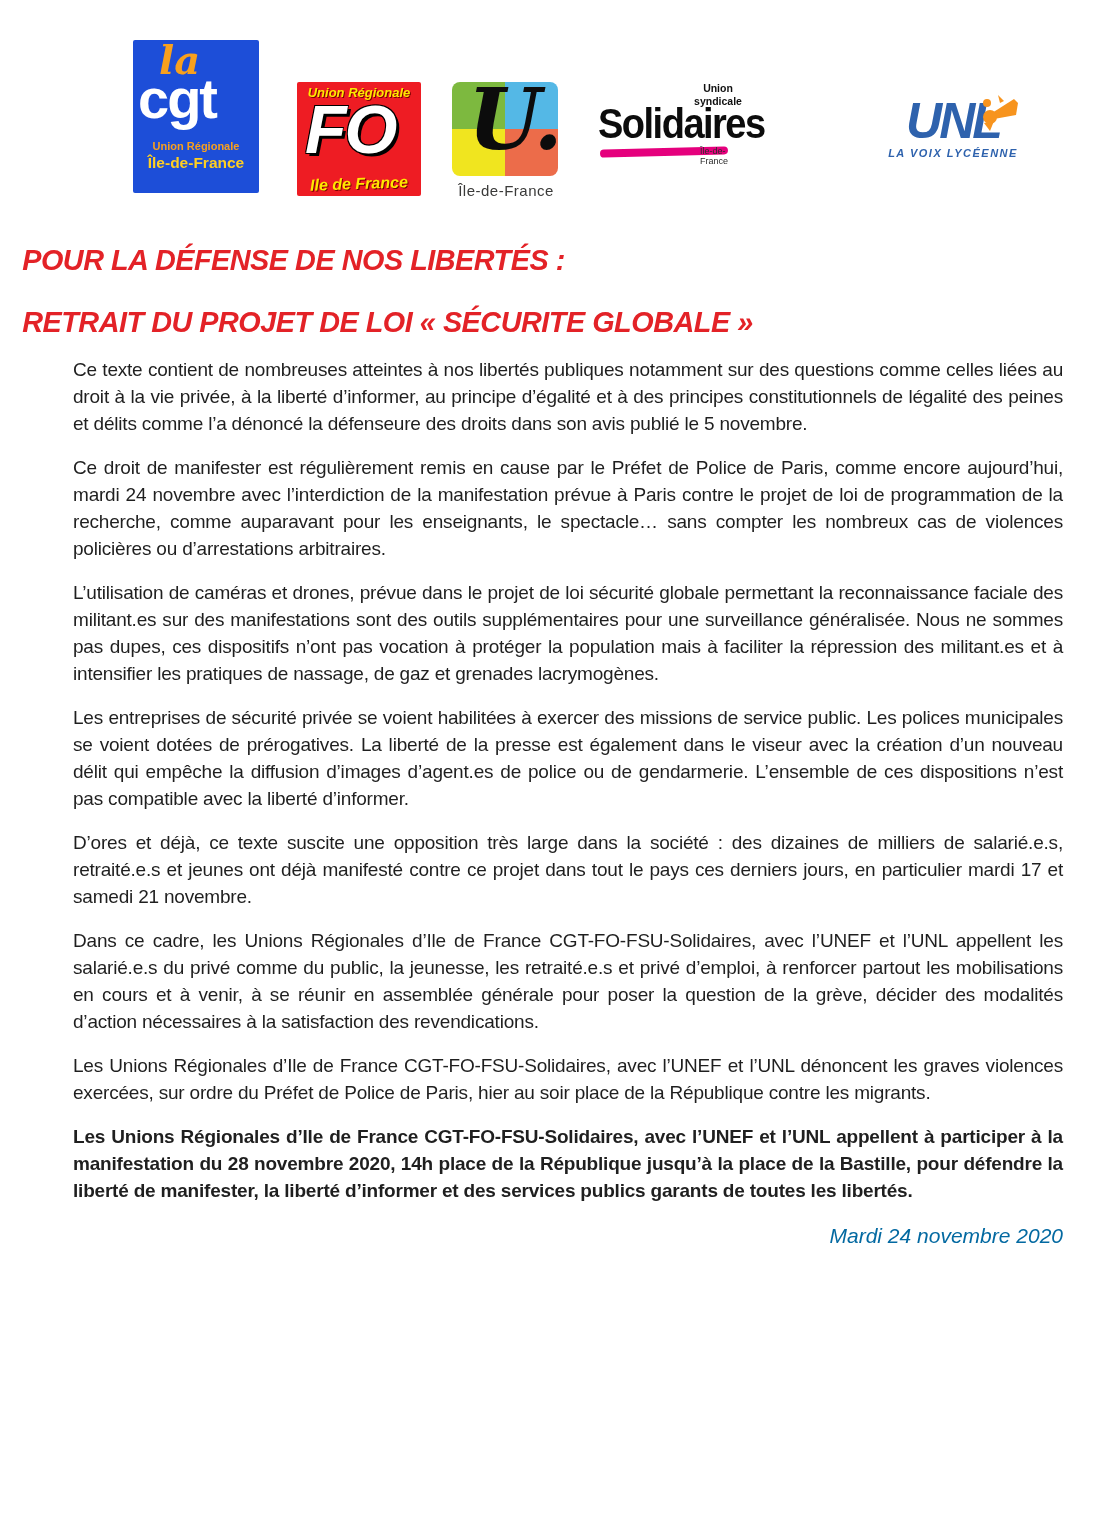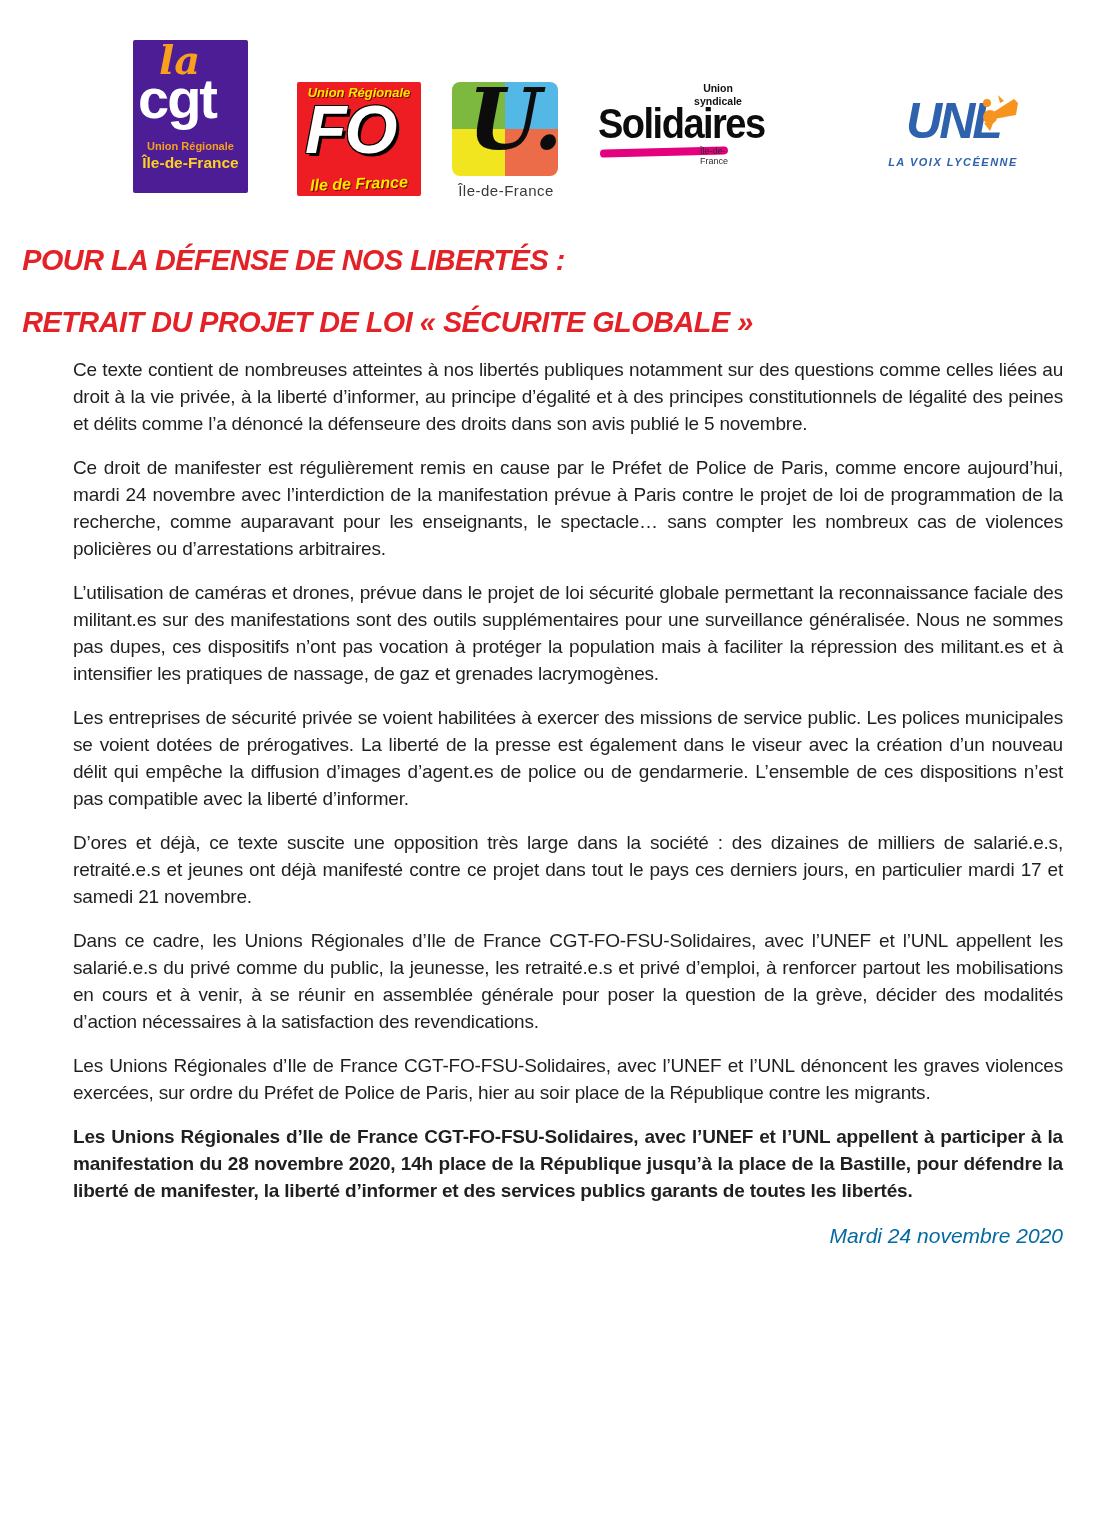--- a/index.html
+++ b/index.html
@@ -8,21 +8,21 @@
     position:relative; width:1110px; height:1536px; margin:0 auto;
     background:#ffffff; overflow:hidden;
     font-family:"Liberation Sans", sans-serif; color:#1f1f1f;
   }
 
   
   .logo-band { position:absolute; top:0; left:0; width:100%; height:235px; }
   .logo { position:absolute; }
 
   
-  .cgt-box { left:133px; top:40px; width:115px; height:153px; background:#4c1d95; border-radius:2px; }
+  .cgt-box { left:133px; top:40px; width:126px; height:153px; background:#1d4ed8; border-radius:2px; }
   .cgt-la   { position:absolute; top:-4px; left:26px; font-family:"DejaVu Serif", serif; font-style:italic; font-weight:bold; font-size:40px; color:#f8a01e; }
   .cgt-word { position:absolute; top:26px; left:5px; font-size:56px; font-weight:bold; letter-spacing:-2px; color:#ffffff; }
   .cgt-l1   { position:absolute; top:100px; width:100%; text-align:center; font-size:11px; font-weight:bold; color:#f8a01e; }
   .cgt-l2   { position:absolute; top:114px; width:100%; text-align:center; font-size:15.5px; font-weight:bold; color:#ffcf21; }
 
   
   .fo-box { left:297px; top:82px; width:124px; height:114px; background:#ee1c23; border-radius:2px; }
   .fo-top    { position:absolute; top:3px; width:100%; text-align:center; font-style:italic; font-weight:bold; font-size:13px; color:#ffe800; text-shadow:1px 1px 0 #7a0000; }
   .fo-word   { position:absolute; top:8px; left:8px; font-style:italic; font-weight:700; font-size:68px; color:#ffffff;
                text-shadow:3px 3px 0 #000, -1px -1px 0 #000, 1px -1px 0 #000, -1px 1px 0 #000; letter-spacing:-2px; }
@@ -51,21 +51,21 @@
   .unef-word { font-size:48px; font-weight:bold; letter-spacing:-2px; line-height:0.95; }
   .unef-teal { color:#1a9a9b; }
   .unef-orange { color:#f49b00; }
   .unef-caption { font-size:13px; font-weight:bold; letter-spacing:-0.3px; border-bottom:2px solid #f49b00; display:inline-block; padding-bottom:1px; }
 
   
   .unl-box { left:888px; top:99px; width:130px; height:80px;text-align:center; }
   .unl-row { position:relative; }
   .unl-word { font-style:italic; font-weight:900; font-size:50px; letter-spacing:-3px; color:#2e62ad; line-height:0.9; }
   .unl-glyph { position:absolute; top:-8px; left:86px; }
-  .unl-caption { margin-top:12px; font-size:11px; font-weight:bold; font-style:italic; letter-spacing:1.5px; color:#2e62ad; }
+  .unl-caption { margin-top:3px; font-size:11px; font-weight:bold; font-style:italic; letter-spacing:1.5px; color:#2e62ad; }
 
   
   .title-block { position:absolute; top:243px; left:0; width:100%; text-align:left; }
   .title-line { font-style:italic; font-weight:bold; font-size:30px; letter-spacing:-0.5px; color:#e32227; transform:scaleX(0.96); }
   .title-line + .title-line { margin-top:28px; }
 
   
   .content { position:absolute; top:356px; left:73px; width:990px; }
   .content p {
     font-size:19px; line-height:27px; text-align:justify;

